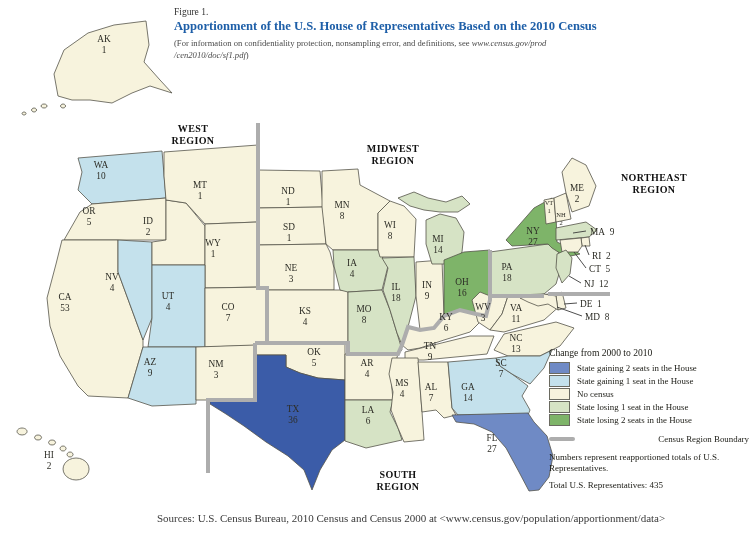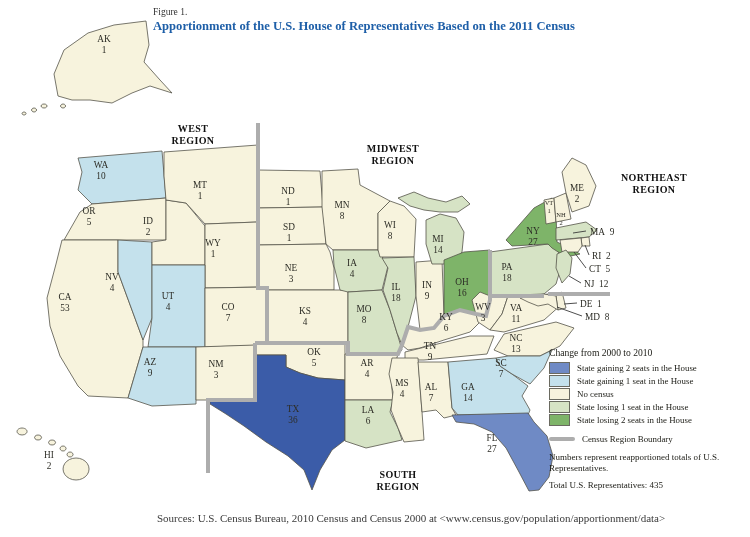--- a/index.html
+++ b/index.html
@@ -1,29 +1,29 @@
 <!DOCTYPE html>
 <html><head>
 <meta charset="utf-8">
 <style>
   html,body{margin:0;padding:0;background:#fff;}
   #page{position:relative;width:750px;height:537px;background:#ffffff;overflow:hidden;
         font-family:"Liberation Serif",serif;}
   #map-svg{position:absolute;left:0;top:0;}
-  .hdr{position:absolute;left:153px;top:7px;width:492px;}
+  .hdr{position:absolute;left:174px;top:7px;width:492px;}
   .figlabel{font-size:9.5px;color:#333;}
   .title{font-size:12.6px;font-weight:bold;color:#1e5fa8;margin-top:2px;}
   .note{font-size:8.6px;color:#4a4a4a;margin-top:3px;line-height:1.4;}
   .note i{font-style:italic;}
   .legend{position:absolute;left:549px;top:347px;width:200px;color:#22221c;}
   .legend-title{font-size:9.6px;margin-bottom:4px;}
   .lrow{display:flex;align-items:center;margin-bottom:1px;}
   .swatch{width:19px;height:10px;border:1px solid #6a6a60;margin-right:7px;flex:0 0 auto;}
   .lrow span{font-size:8.9px;white-space:nowrap;}
-  .boundary-row{display:flex;align-items:center;margin-top:8px;}
+  .boundary-row{display:flex;align-items:center;margin-top:8px;justify-content:space-between;}
   .boundary-line{width:26px;height:4px;background:#adadad;border-radius:2px;margin-right:7px;}
   .legend-note{font-size:9px;margin-top:8px;line-height:1.25;width:180px;}
   .legend-total{font-size:9px;margin-top:5px;}
   .src{position:absolute;left:157px;top:512px;font-size:11px;color:#3a3a3a;}
   svg text{font-family:"Liberation Serif",serif;fill:#2d2d26;}
   .state-label{font-size:9.3px;}
   .state-label-small{font-size:6.5px;}
   .region-label{font-size:10px;font-weight:bold;fill:#111;letter-spacing:.4px;}
   .callout-label{font-size:9.3px;}
 </style>
@@ -145,21 +145,23 @@
       <path d="M582,316 L557,307" fill="none" stroke="#3a3a3a" stroke-width="0.9"></path>
       <text x="585" y="320" text-anchor="start" class="callout-label">MD 8</text>
       <text x="193" y="132" text-anchor="middle" class="region-label"><tspan x="193" dy="0">WEST</tspan><tspan x="193" dy="12">REGION</tspan></text>
       <text x="393" y="152" text-anchor="middle" class="region-label"><tspan x="393" dy="0">MIDWEST</tspan><tspan x="393" dy="12">REGION</tspan></text>
       <text x="654" y="181" text-anchor="middle" class="region-label"><tspan x="654" dy="0">NORTHEAST</tspan><tspan x="654" dy="12">REGION</tspan></text>
       <text x="398" y="478" text-anchor="middle" class="region-label"><tspan x="398" dy="0">SOUTH</tspan><tspan x="398" dy="12">REGION</tspan></text>
     </svg>
 
   <div class="hdr">
     <div class="figlabel">Figure 1.</div>
-    <div class="title">Apportionment of the U.S. House of Representatives Based on the 2011 Census</div>
+    <div class="title">Apportionment of the U.S. House of Representatives Based on the 2010 Census</div>
+    <div class="note"><span>(For information on confidentiality protection, nonsampling error, and definitions, see </span><i>www.census.gov/prod</i><br>
+      <i>/cen2010/doc/sf1.pdf</i><span>)</span></div>
   </div>
 
   <div class="legend">
     <div class="legend-title">Change from 2000 to 2010</div>
     <div id="legend-items">
         <div class="lrow">
           <div class="swatch" style="background: rgb(111, 138, 197);"></div>
           <span>State gaining 2 seats in the House</span>
         </div>
         <div class="lrow">

